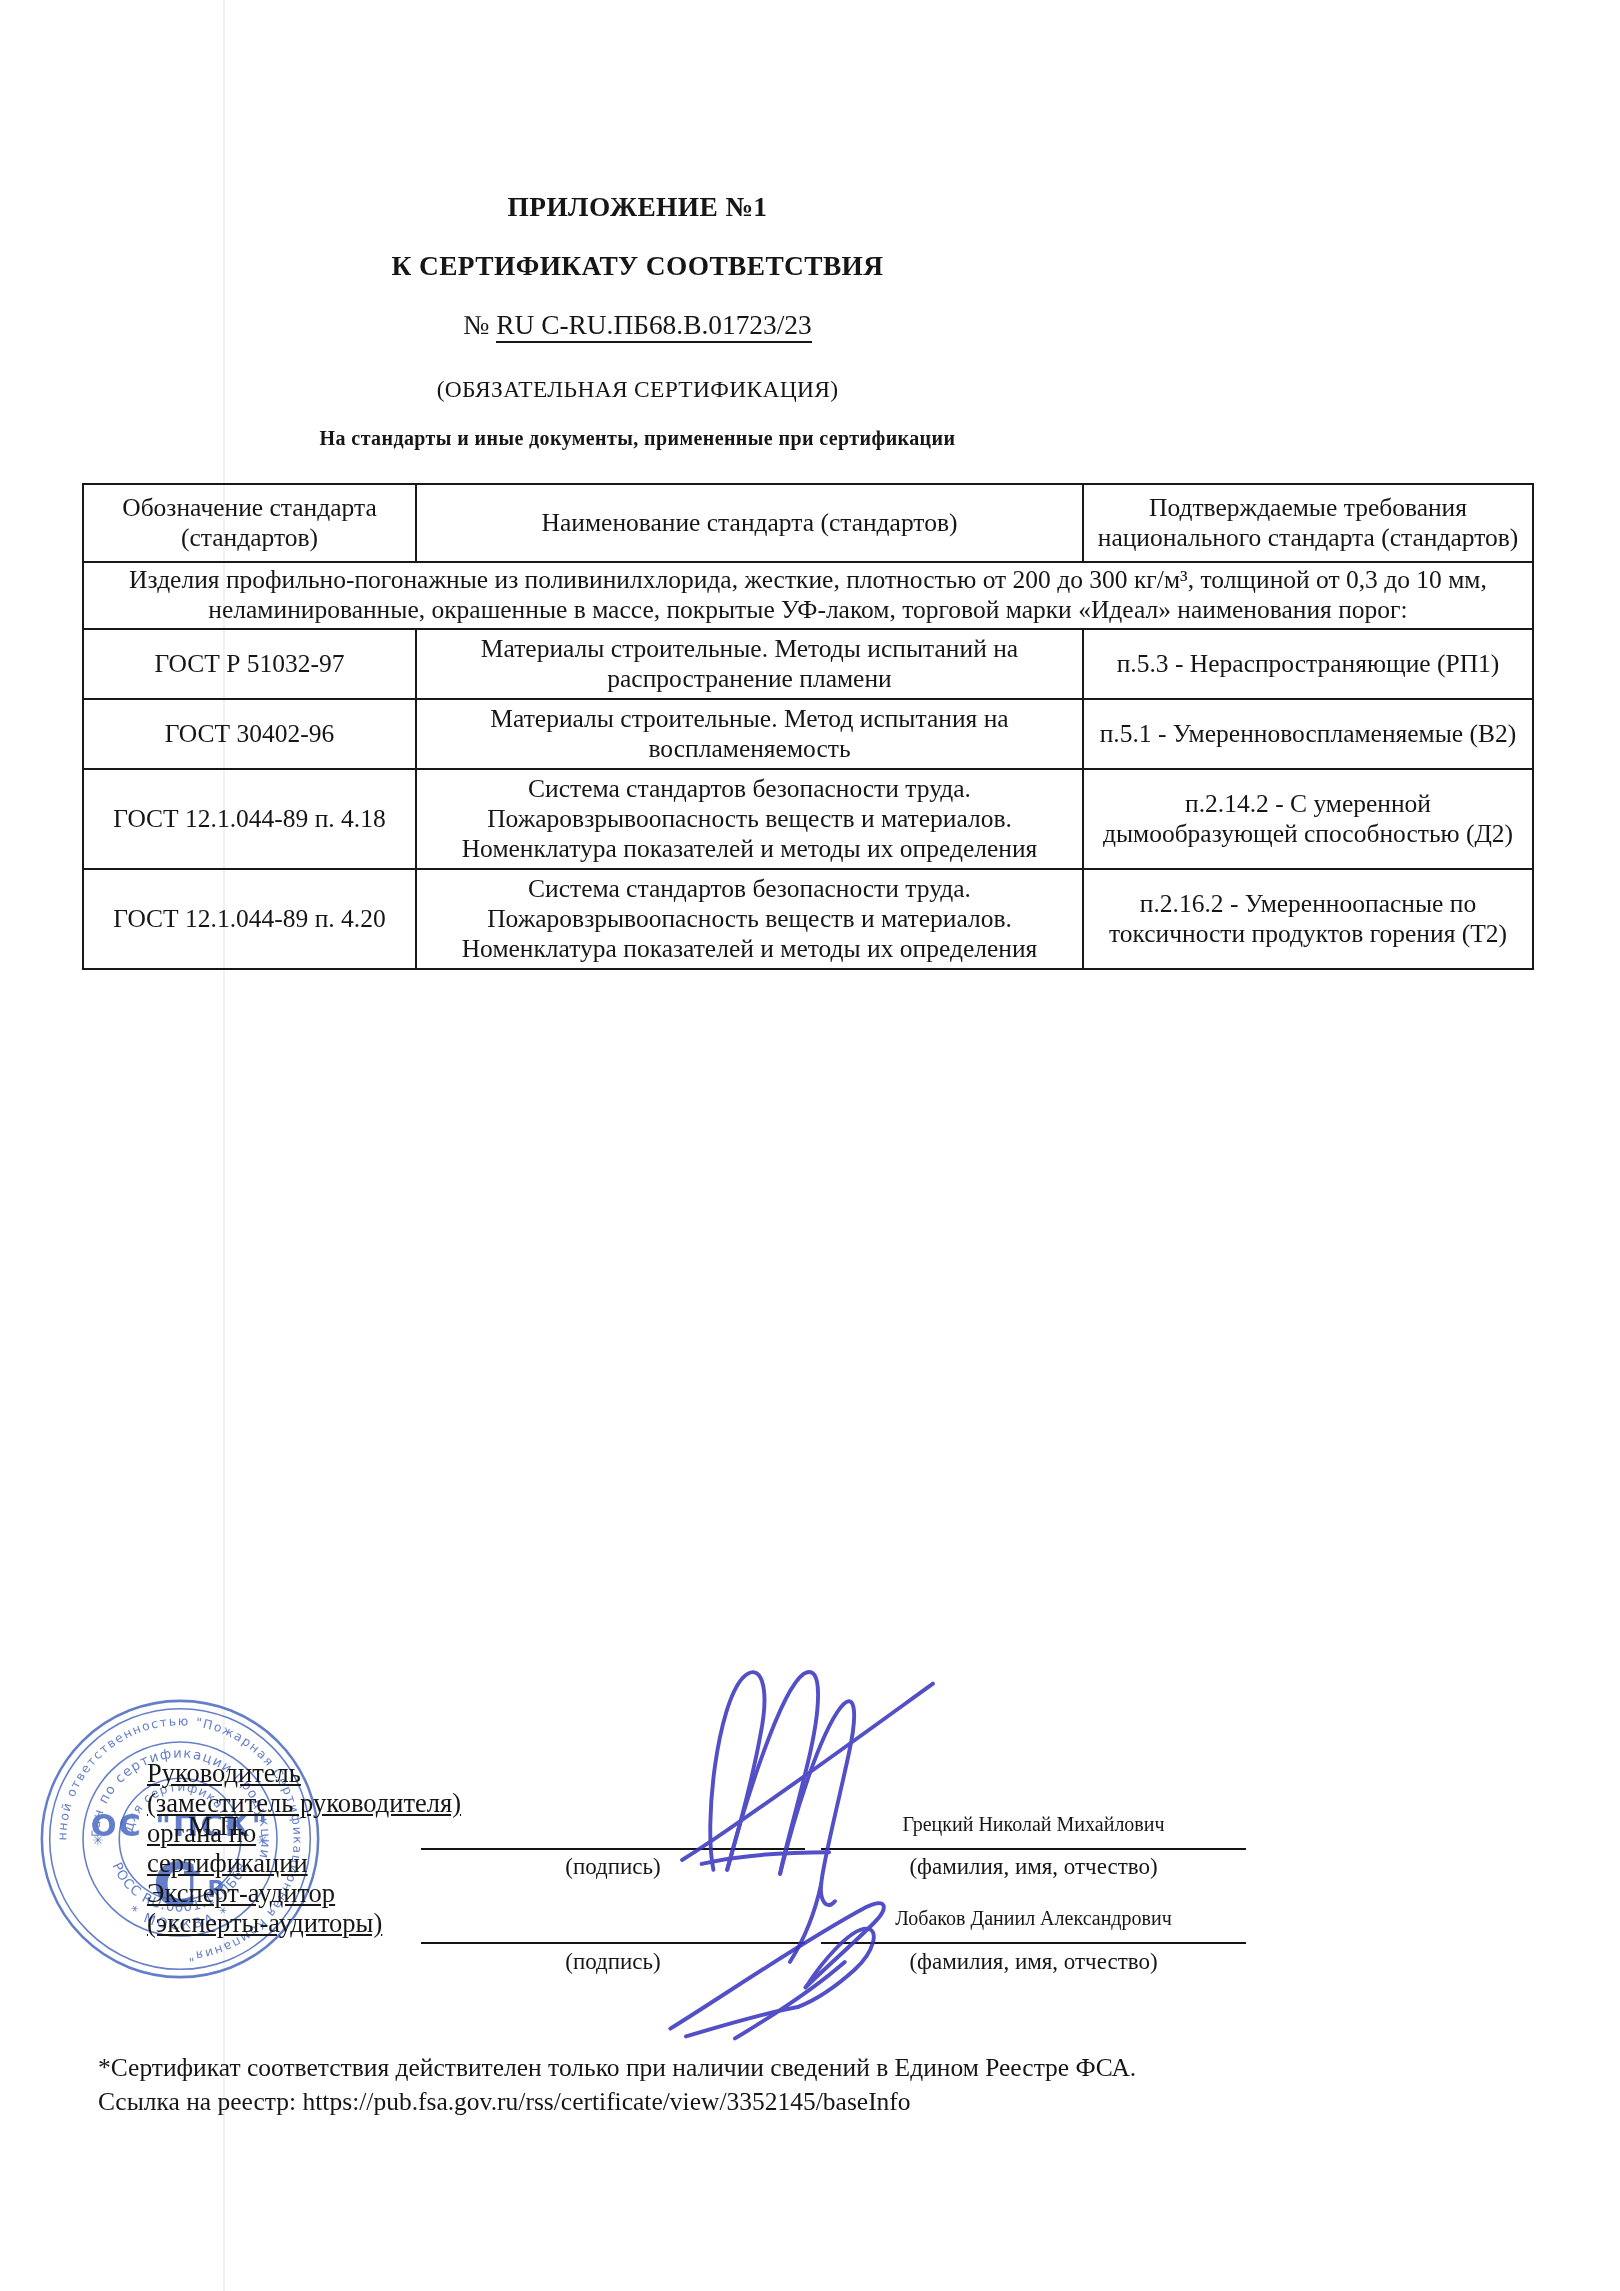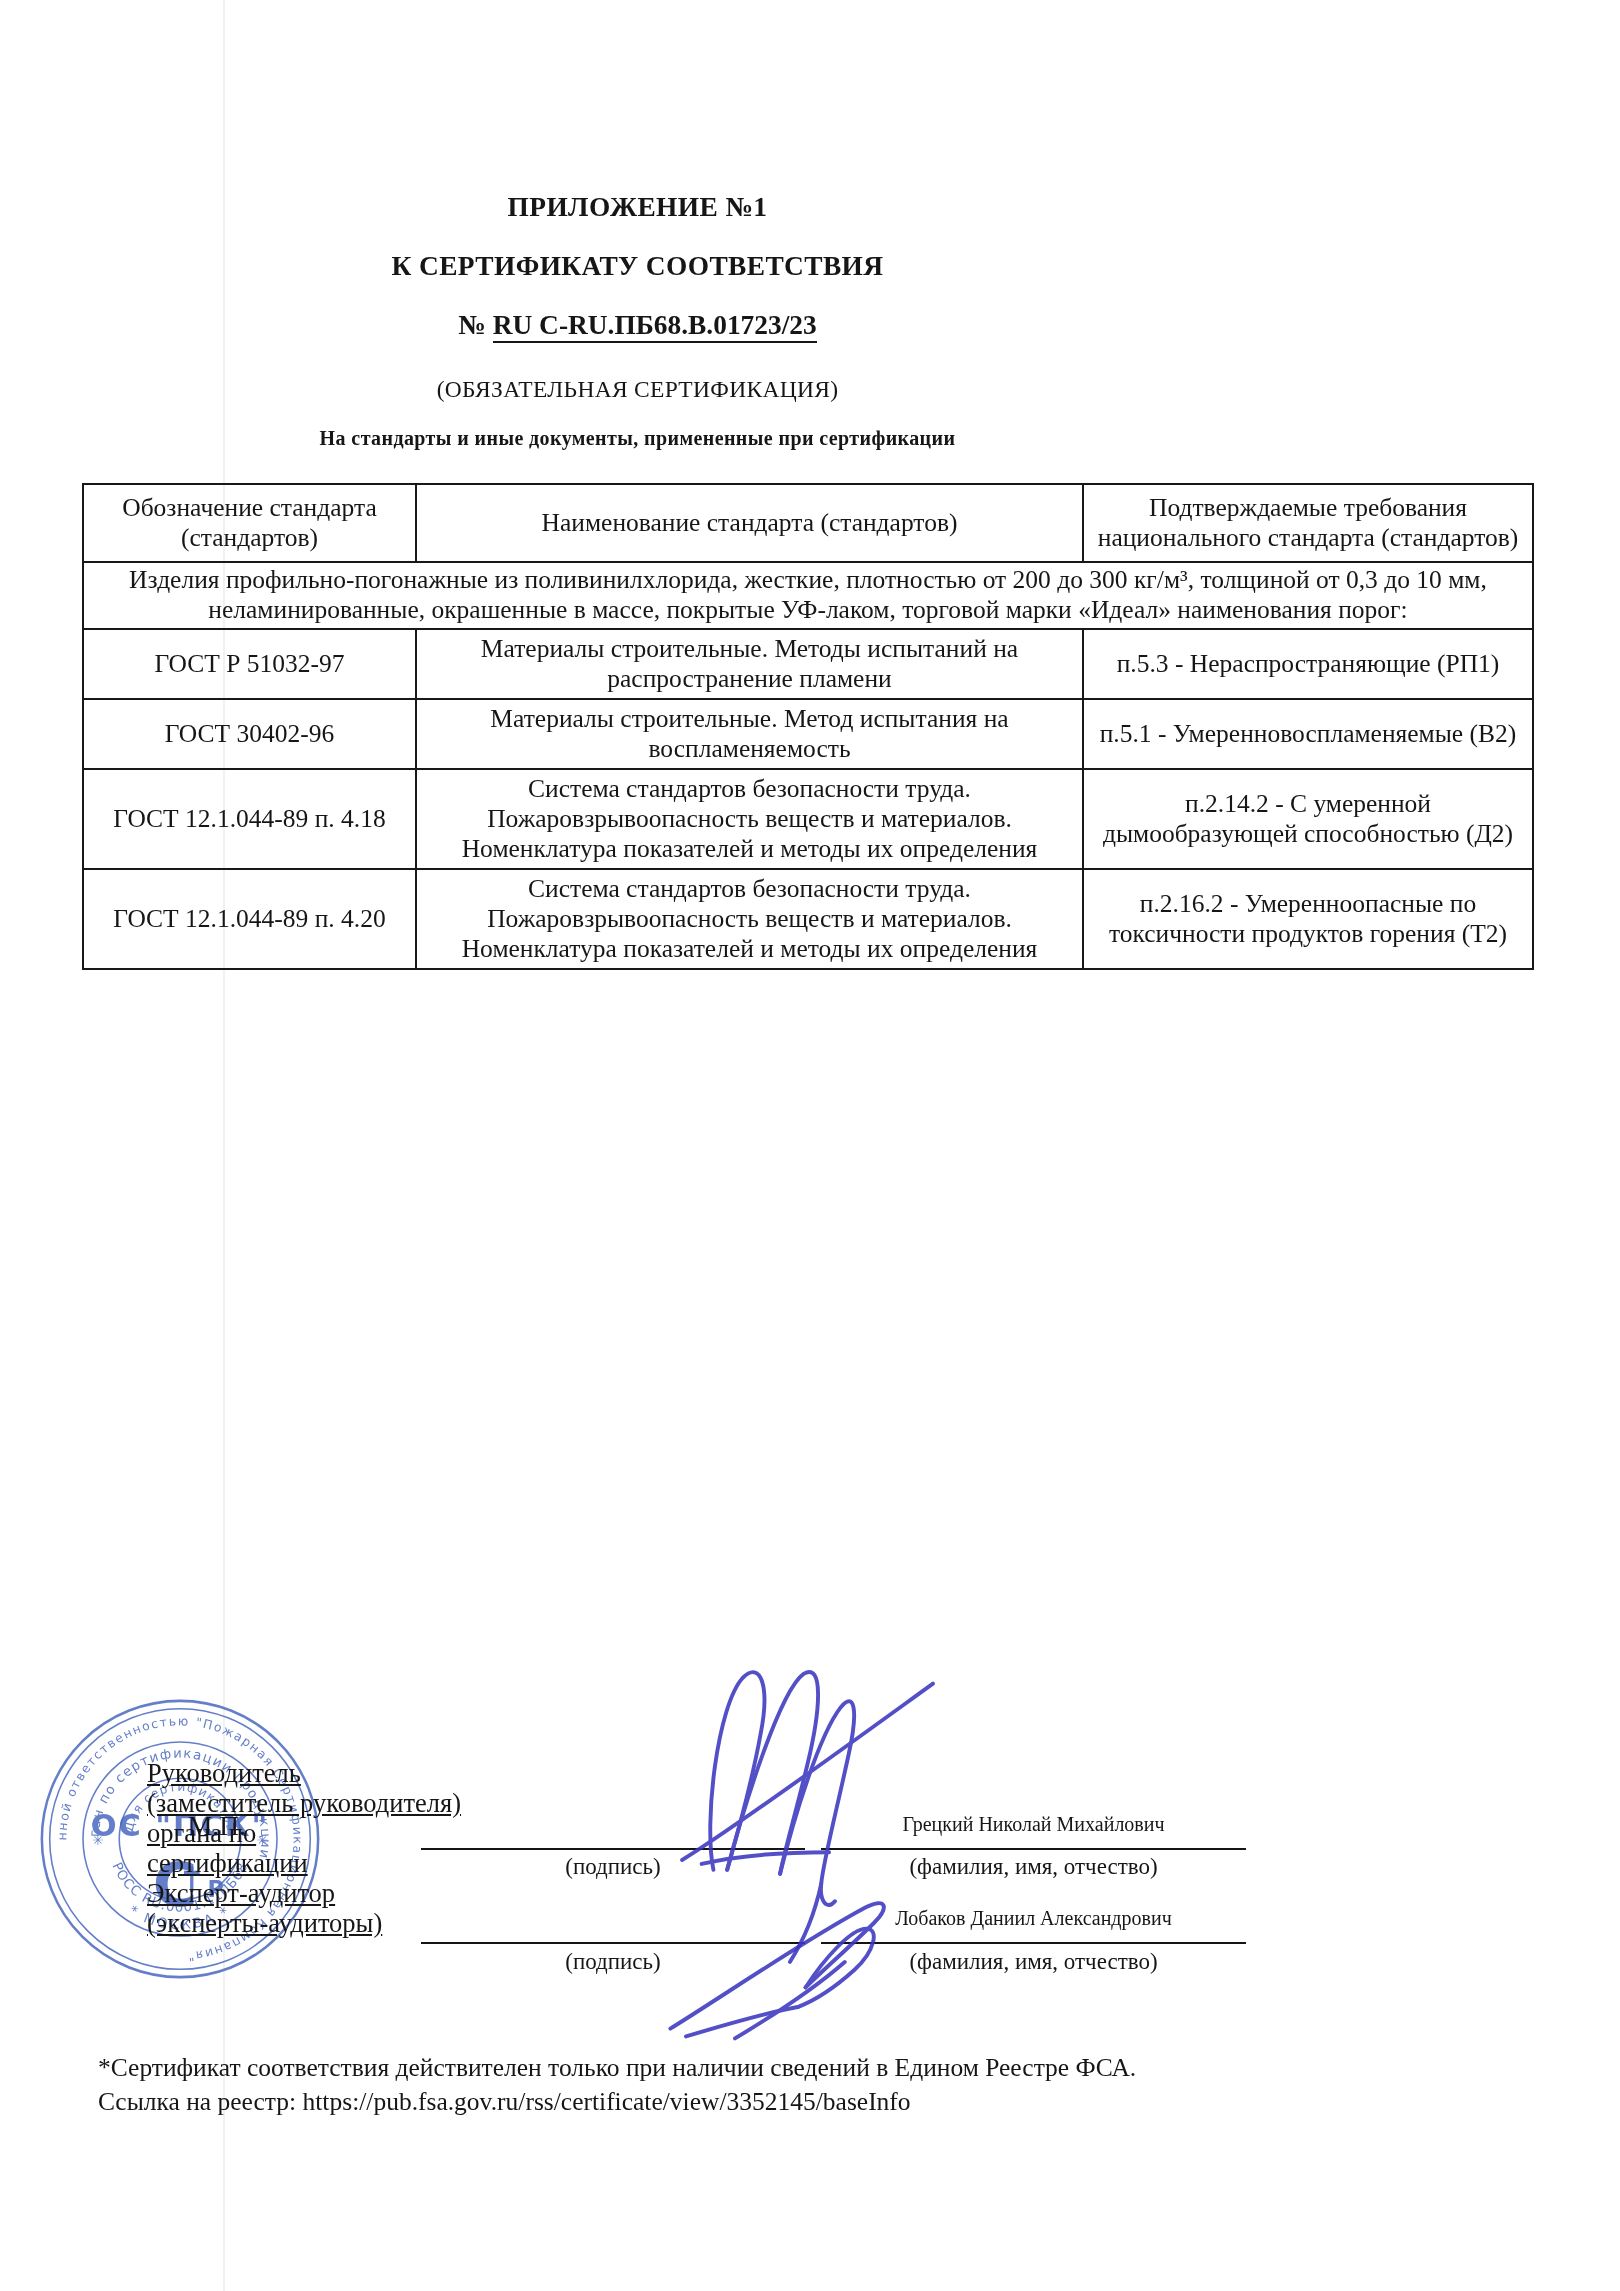--- a/index.html
+++ b/index.html
@@ -10,21 +10,21 @@
     font-family:"Liberation Serif", serif;
     color:#161616;
     overflow:hidden;
   }
   .fold-line{
     position:absolute;left:223px;top:0;width:2px;height:2292px;
     background:rgba(0,0,0,0.055);
   }
   .heading{position:absolute;left:69px;width:1137px;text-align:center;}
   .h-bold{font-weight:bold;font-size:27.4px;letter-spacing:0.4px;text-align:center;}
-  .h-num{font-weight:bold;font-size:27.4px;}
+  .h-num{font-weight:normal;font-size:27.4px;}
   .h-num .num-underline{border-bottom:2.9px solid #161616;padding-bottom:1px;}
   .h-small{font-size:23.5px;letter-spacing:0.3px;}
   .std-table{
     position:absolute;left:82px;top:483px;width:1450px;
     border-collapse:collapse;table-layout:fixed;
     font-size:25.5px;line-height:30px;
   }
   .std-table td,.std-table th{
     border:2.5px solid #181818;
     text-align:center;vertical-align:middle;

